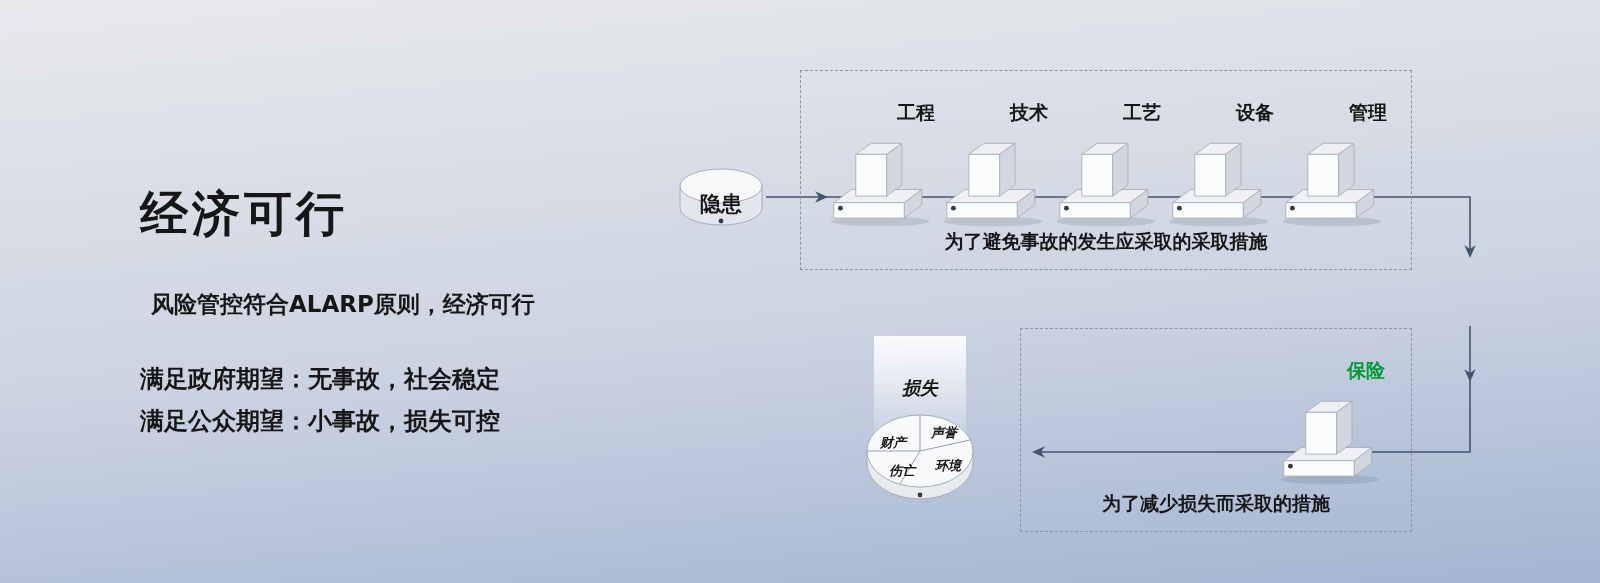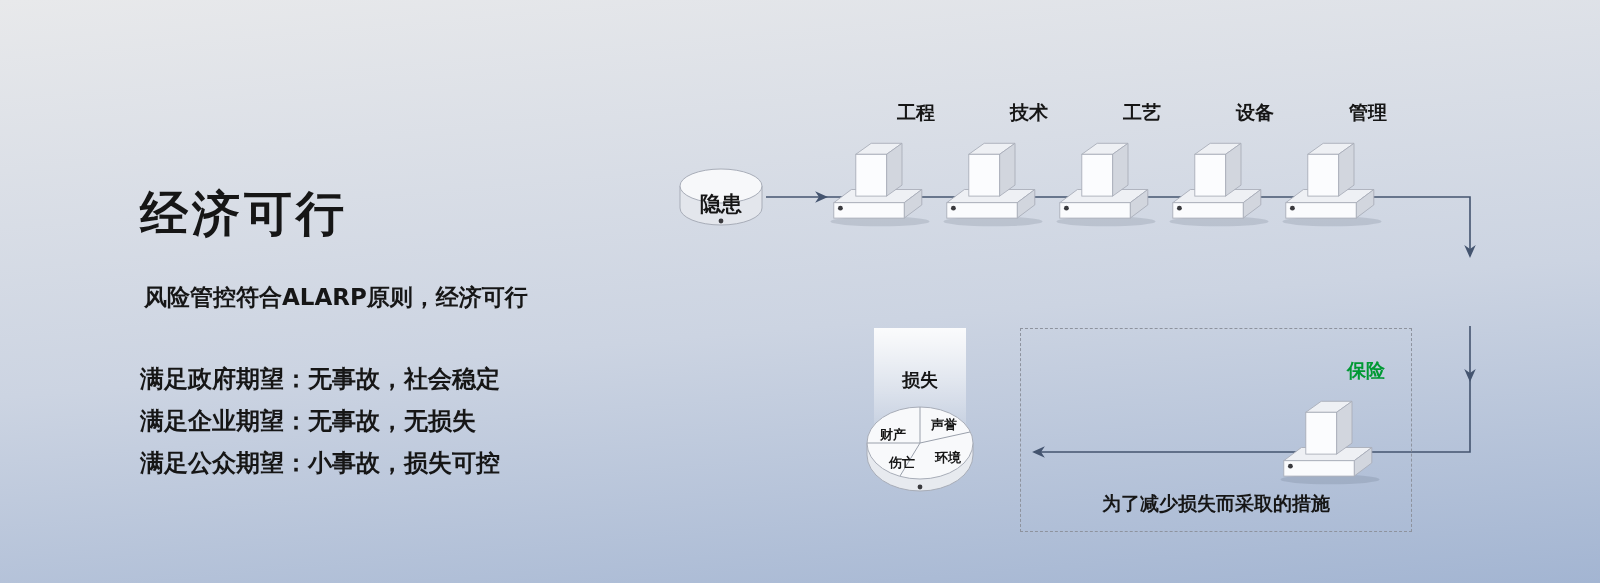--- a/index.html
+++ b/index.html
@@ -13,21 +13,21 @@
   *{box-sizing:border-box;}
   html,body{margin:0;padding:0;}
   body{font-family:"DejaVu Sans","Liberation Sans",sans-serif;color:var(--text);}
   .stage{
     position:relative;width:1600px;height:583px;overflow:hidden;
     background:linear-gradient(175deg,var(--bg-top) 0%,var(--bg-mid) 55%,var(--bg-bottom) 100%);
   }
   
   .left-panel{position:absolute;left:140px;top:0;width:520px;}
   .page-title{margin:0;position:absolute;top:182px;left:0;font-size:48px;font-weight:800;letter-spacing:4px;color:var(--text);white-space:nowrap;}
-  .subtitle{margin:4px;position:absolute;top:278px;left:0;font-size:23px;font-weight:700;white-space:nowrap;}
+  .subtitle{margin:11px;position:absolute;top:278px;left:0;font-size:23px;font-weight:700;white-space:nowrap;}
   .bullets{position:absolute;top:358px;left:0;}
   .bullets p{margin:0;font-size:24px;font-weight:700;line-height:42px;white-space:nowrap;}
   
   .arrows{position:absolute;left:0;top:0;z-index:1;pointer-events:none;}
   .flow{stroke:var(--arrow);stroke-width:1.6;fill:none;}
   
   .dash-box{position:absolute;border:1.5px dashed var(--dash-border);z-index:2;}
   .top-box{left:800px;top:70px;width:612px;height:200px;}
   .bottom-box{left:1020px;top:328px;width:392px;height:204px;}
   .caption{position:absolute;left:0;right:0;bottom:14px;margin:0;text-align:center;font-size:19px;font-weight:700;color:var(--text);white-space:nowrap;}
@@ -37,21 +37,21 @@
   .accident-node{left:1427px;top:263px;}
   .cyl-label{position:absolute;top:24px;left:0;width:100%;text-align:center;font-size:21px;font-weight:700;color:var(--text);}
   
   .barrier{position:absolute;width:110px;text-align:right;z-index:3;}
   .b-label{font-size:19px;font-weight:700;color:var(--text);margin-bottom:6px;line-height:24px;}
   .b-svg{width:110px;height:97px;display:block;}
   .b-t1{left:825px;top:100px;} .b-t2{left:938px;top:100px;} .b-t3{left:1051px;top:100px;}
   .b-t4{left:1164px;top:100px;} .b-t5{left:1277px;top:100px;}
   .b-m1{left:1053px;top:358px;} .b-m2{left:1165px;top:358px;} .b-m3{left:1275px;top:358px;}
   
-  .loss-node{position:absolute;left:860px;top:328px;width:120px;height:170px;z-index:3;}
+  .loss-node{position:absolute;left:860px;top:336px;width:120px;height:170px;z-index:3;font-style:italic;}
   .loss-svg text{font-family:"DejaVu Sans","Liberation Sans",sans-serif;font-weight:700;fill:var(--text);}
   .loss-title{font-size:18px;}
   .loss-seg{font-size:13px;}
   .hidden-defs{position:absolute;width:0;height:0;overflow:hidden;}
 </style>
 </head>
 <body>
 
 <div class="stage">
 
@@ -73,38 +73,40 @@
         <circle cx="14" cy="71" r="2.2" fill="#3a3a3e" stroke="none"></circle>
       </g>
     </defs>
   </svg>
 
   <section class="left-panel">
     <h1 class="page-title">经济可行</h1>
     <p class="subtitle">风险管控符合ALARP原则，经济可行</p>
     <div class="bullets">
       <p>满足政府期望：无事故，社会稳定</p>
-      <p>满足企业期望：无事故，无损失</p>
       <p>满足公众期望：小事故，损失可控</p>
     </div>
   </section>
 
   <svg class="arrows" width="1600" height="583" viewBox="0 0 1600 583">
     <defs>
       <marker id="ah" viewBox="0 0 10 10" refX="8.5" refY="5" markerWidth="8" markerHeight="8" orient="auto">
         <path d="M0,0.5 L10,5 L0,9.5 L3,5 Z" fill="#44546f"></path>
       </marker>
     </defs>
     <path class="flow" d="M766,197 H826" marker-end="url(#ah)"></path>
     <path class="flow" d="M826,197 H1376"></path>
     <path class="flow" d="M1376,197 H1470 V256" marker-end="url(#ah)"></path>
     <path class="flow" d="M1470,326 V380" marker-end="url(#ah)"></path>
     <path class="flow" d="M1470,380 V452 H1034" marker-end="url(#ah)"></path>
   </svg>
 
+  <div class="dash-box top-box">
+    <p class="caption">为了避免事故的发生应采取的采取措施</p>
+  </div>
 
   <div class="dash-box bottom-box">
     <p class="caption">为了减少损失而采取的措施</p>
   </div>
 
   <div class="cyl-node hazard-node">
     <svg width="86" height="64" viewBox="0 0 86 64">
       <use href="#cylinder-shape-def"></use>
     </svg>
     <span class="cyl-label">隐患</span>

